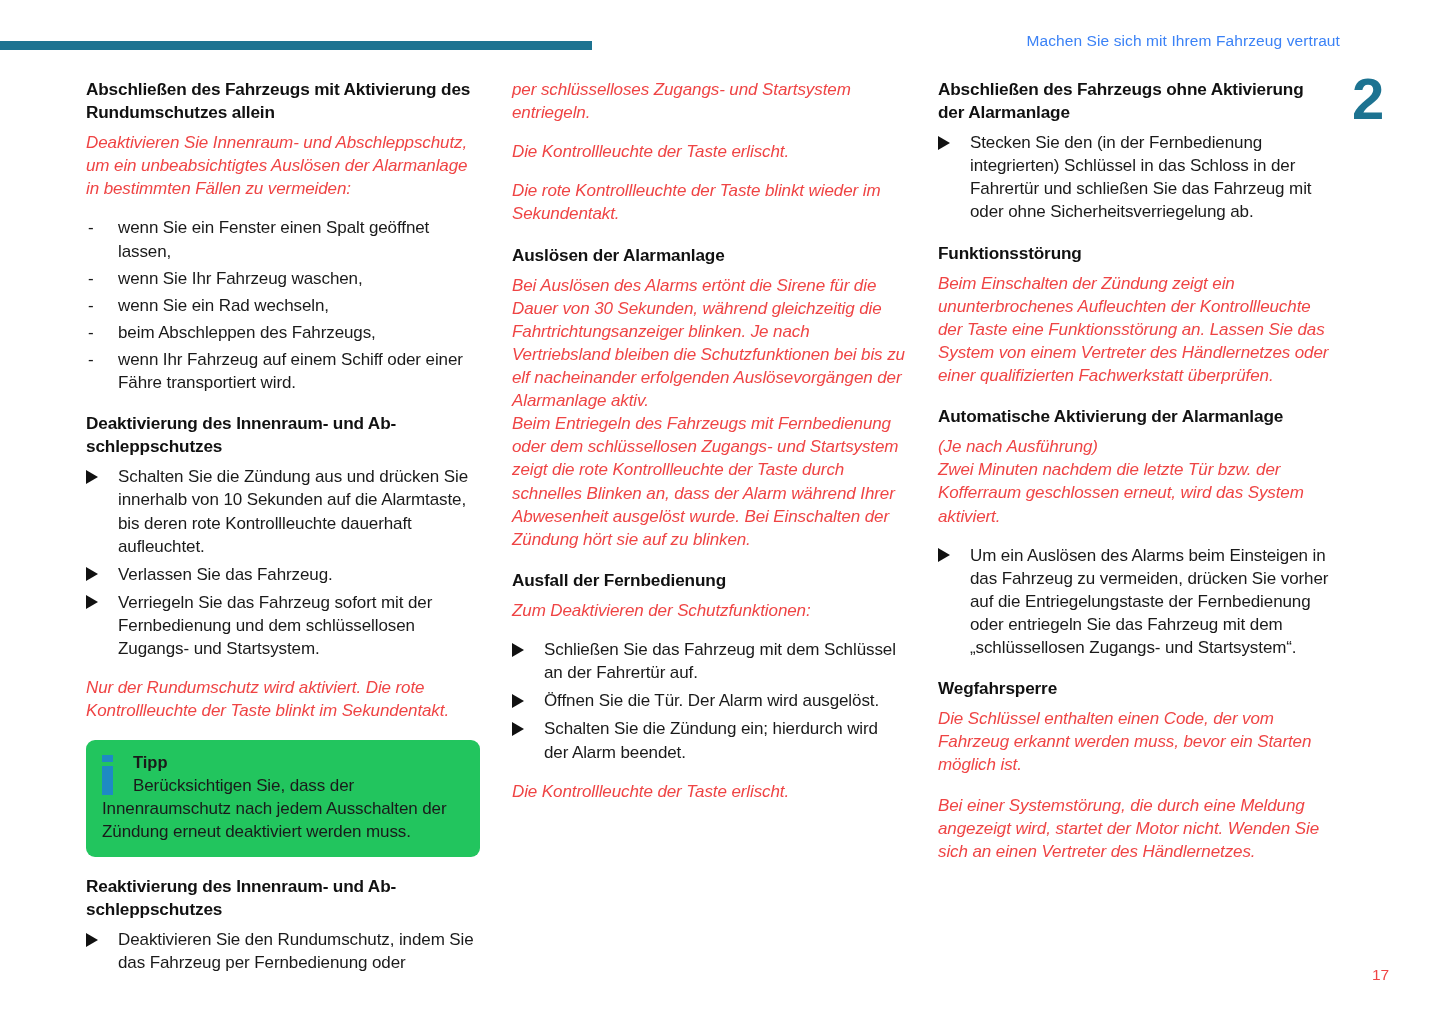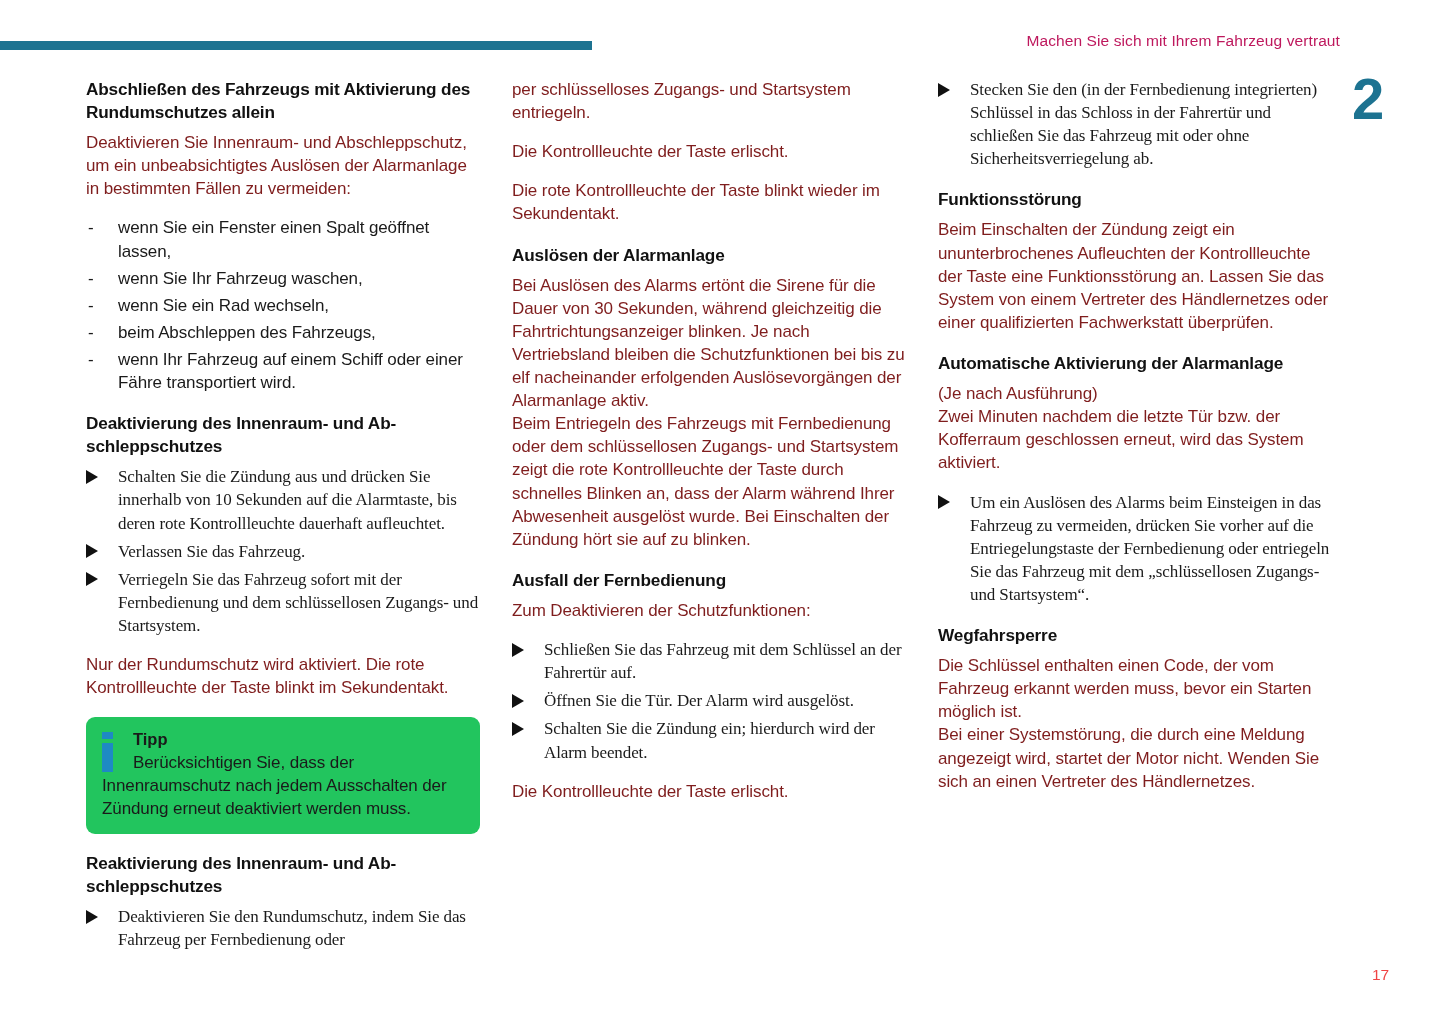--- a/index.html
+++ b/index.html
@@ -23,21 +23,21 @@
     top: 41px;
     width: 592px;
     height: 9px;
     background: #1d7391;
   }
   .header-title {
     position: absolute;
     right: 105px;
     top: 32px;
     font-size: 15.5px;
-    color: #be185d;
+    color: #3b82f6;
     letter-spacing: .1px;
     white-space: nowrap;
   }
 
   
   .chapter-number {
     position: absolute;
     left: 1352px;
     top: 70px;
     font-size: 58px;
@@ -80,21 +80,22 @@
     margin: 0 0 7px 0;
     letter-spacing: -0.15px;
     color: #111;
   }
   .block + h2.sec-head { margin-top: 18px; }
   p.para {
     font-size: 17px;
     line-height: 1.36;
     margin: 0 0 0 0;
     letter-spacing: -0.1px;
-    color: #7f1d1d;
+    color: #ef4444;
+    font-style: italic;
   }
   .block { margin-bottom: 16px; }
   .block:last-child { margin-bottom: 0; }
 
   
   ul.dash-list {
     list-style: none;
     margin: 0;
     padding: 0;
   }
@@ -112,21 +113,20 @@
     left: 2px;
     top: 0;
     font-size: 17px;
   }
 
   
   ul.action-list {
     list-style: none;
     margin: 0;
     padding: 0;
-    font-family: Liberation Serif, serif;
   }
   ul.action-list li {
     position: relative;
     padding-left: 32px;
     font-size: 17px;
     line-height: 1.36;
     letter-spacing: -0.1px;
     margin-bottom: 5px;
   }
   ul.action-list li:last-child { margin-bottom: 0; }
@@ -294,20 +294,21 @@
     </div>
 
     <div class="block">
       <p class="para">Die Kontrollleuchte der Taste erlischt.</p>
     </div>
 
   </div>
 
   <div class="col col-3">
 
+    <h2 class="sec-head">Abschließen des Fahrzeugs ohne Aktivierung der Alarmanlage</h2>
 
     <div class="block">
       <ul class="action-list">
         <li><span class="tri-mark"></span><span>Stecken Sie den (in der Fernbedienung integrierten) Schlüssel in das Schloss in der Fahrertür und schließen Sie das Fahrzeug mit oder ohne Sicherheitsverriegelung ab.</span></li>
       </ul>
     </div>
 
     <h2 class="sec-head">Funktionsstörung</h2>
 
     <div class="block">
@@ -325,21 +326,21 @@
     </div>
 
     <div class="block">
       <ul class="action-list">
         <li><span class="tri-mark"></span><span>Um ein Auslösen des Alarms beim Einsteigen in das Fahrzeug zu vermeiden, drücken Sie vorher auf die Entriegelungstaste der Fernbedienung oder entriegeln Sie das Fahrzeug mit dem „schlüssellosen Zugangs- und Startsystem“.</span></li>
       </ul>
     </div>
 
     <h2 class="sec-head">Wegfahrsperre</h2>
 
-    <div class="block" style="margin-bottom:0">
+    <div class="block" style="margin-bottom:17px">
       <p class="para">Die Schlüssel enthalten einen Code, der vom Fahrzeug erkannt werden muss, bevor ein Starten möglich ist.</p>
     </div>
 
     <div class="block">
       <p class="para">Bei einer Systemstörung, die durch eine Meldung angezeigt wird, startet der Motor nicht. Wenden Sie sich an einen Vertreter des Händlernetzes.</p>
     </div>
 
   </div>
 
 </div>

